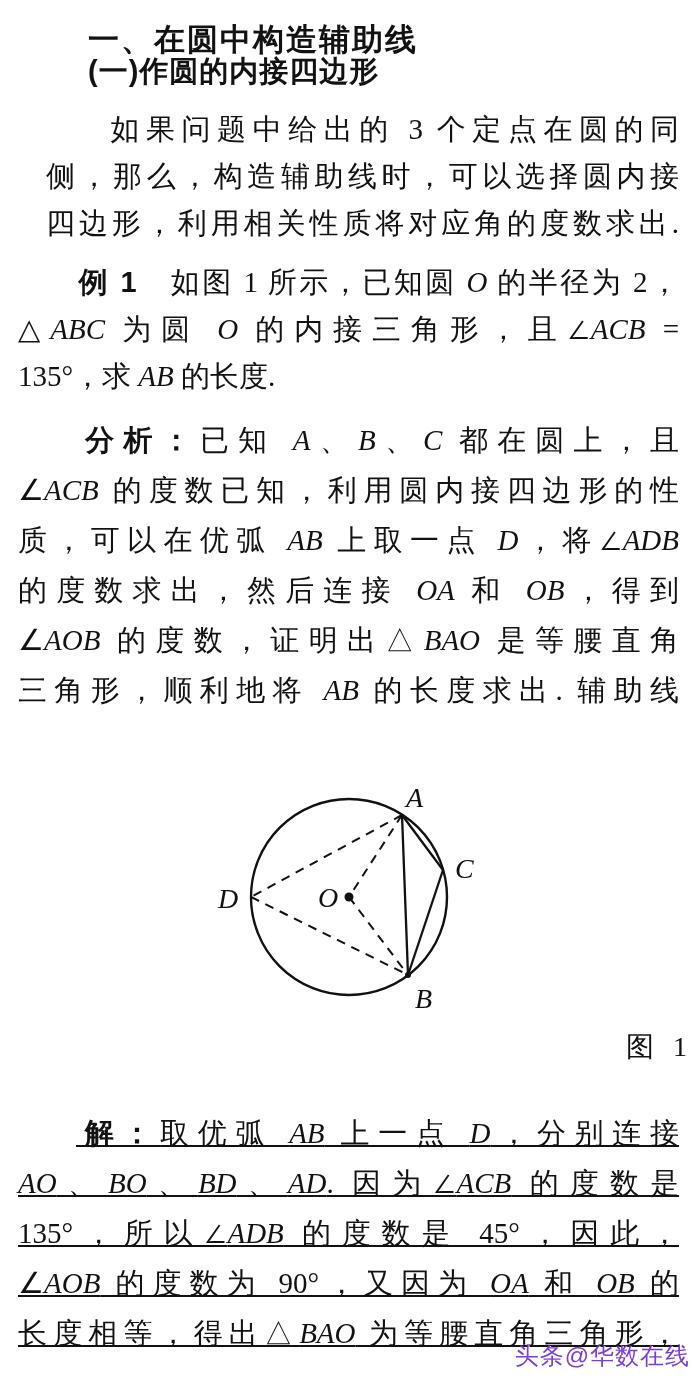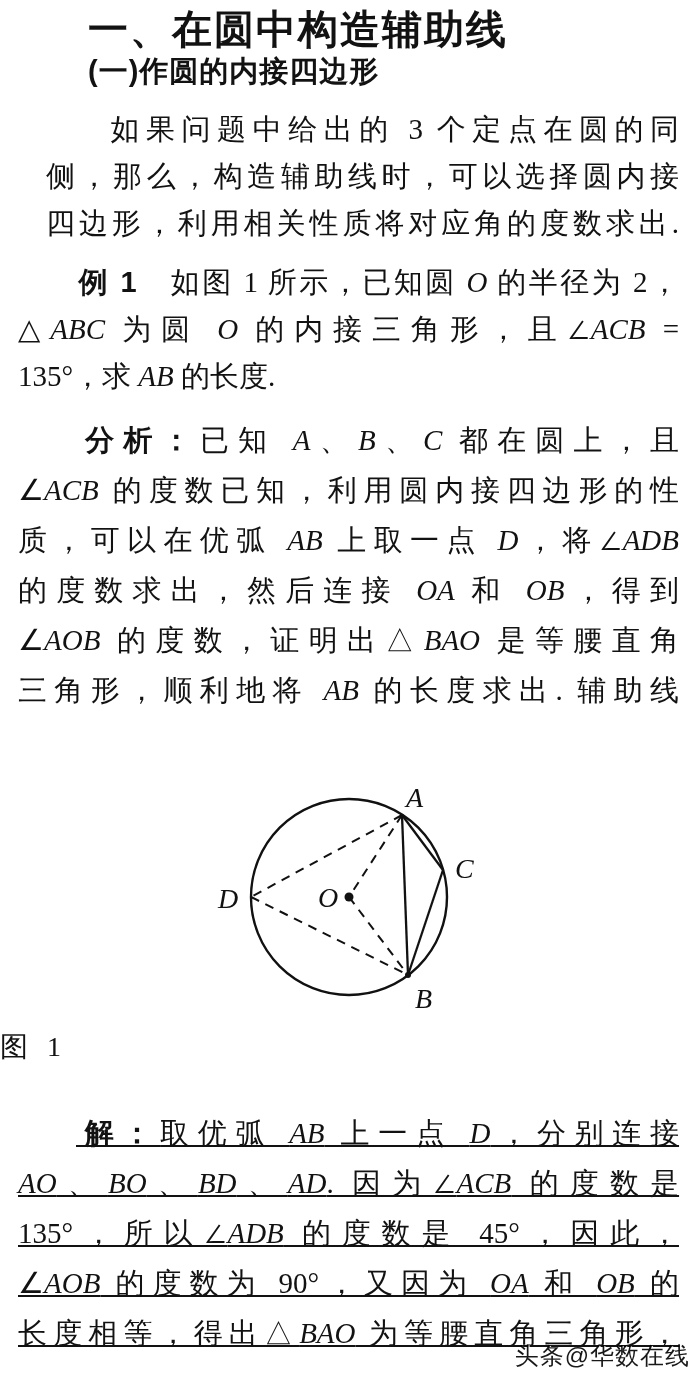--- a/index.html
+++ b/index.html
@@ -2,23 +2,23 @@
 <html><head>
 <meta charset="utf-8">
 <style>
   html,body{margin:0;padding:0;background:#e8e8e8;}
   .page{
     position:relative;width:693px;height:1378px;background:#ffffff;
     font-family:"Liberation Serif",serif;color:#121212;overflow:hidden;
     margin:0 auto;
   }
   .h1{
-    position:absolute;left:88px;top:2px;
+    position:absolute;left:88px;top:19px;
     font-family:Liberation Serif, serif;font-weight:bold;
-    font-size:40px;letter-spacing:2px;white-space:nowrap;
+    font-size:31px;letter-spacing:2px;white-space:nowrap;
   }
   .h2{
     position:absolute;left:88px;top:52px;
     font-family:"Liberation Sans",sans-serif;font-weight:bold;
     font-size:29px;letter-spacing:1px;white-space:nowrap;
   }
   .para{position:absolute;left:18px;right:14px;}
   .p1{top:106px;margin-left:28px;}
   .p2{top:259px;}
   .p3{top:415px;}
@@ -36,26 +36,26 @@
     font-family:"Liberation Sans",sans-serif;
   }
   .tline .i{
     font-style:italic;
     font-family:"Liberation Serif",serif;
   }
   .tline .ind{display:inline-block;width:58px;}
   .figwrap{position:absolute;left:0;top:780px;width:693px;height:245px;}
   .figcaption{
     position:absolute;left:0;top:1028px;width:693px;
-    text-align:left;font-size:28px;letter-spacing:6px;
+    text-align:right;font-size:28px;letter-spacing:6px;
   }
   .watermark{
     position:absolute;right:3px;top:1340px;
     font-family:"Liberation Sans",sans-serif;
-    font-size:24px;color:#000000;letter-spacing:1px;
+    font-size:24px;color:#6d28d9;letter-spacing:1px;
     text-shadow:1px 1px 0 #ffffff;opacity:.9;white-space:nowrap;
   }
   svg text{
     font-family:"Liberation Serif",serif;font-style:italic;
     font-size:28px;fill:#111;
   }
 </style>
 </head>
 <body>
 

